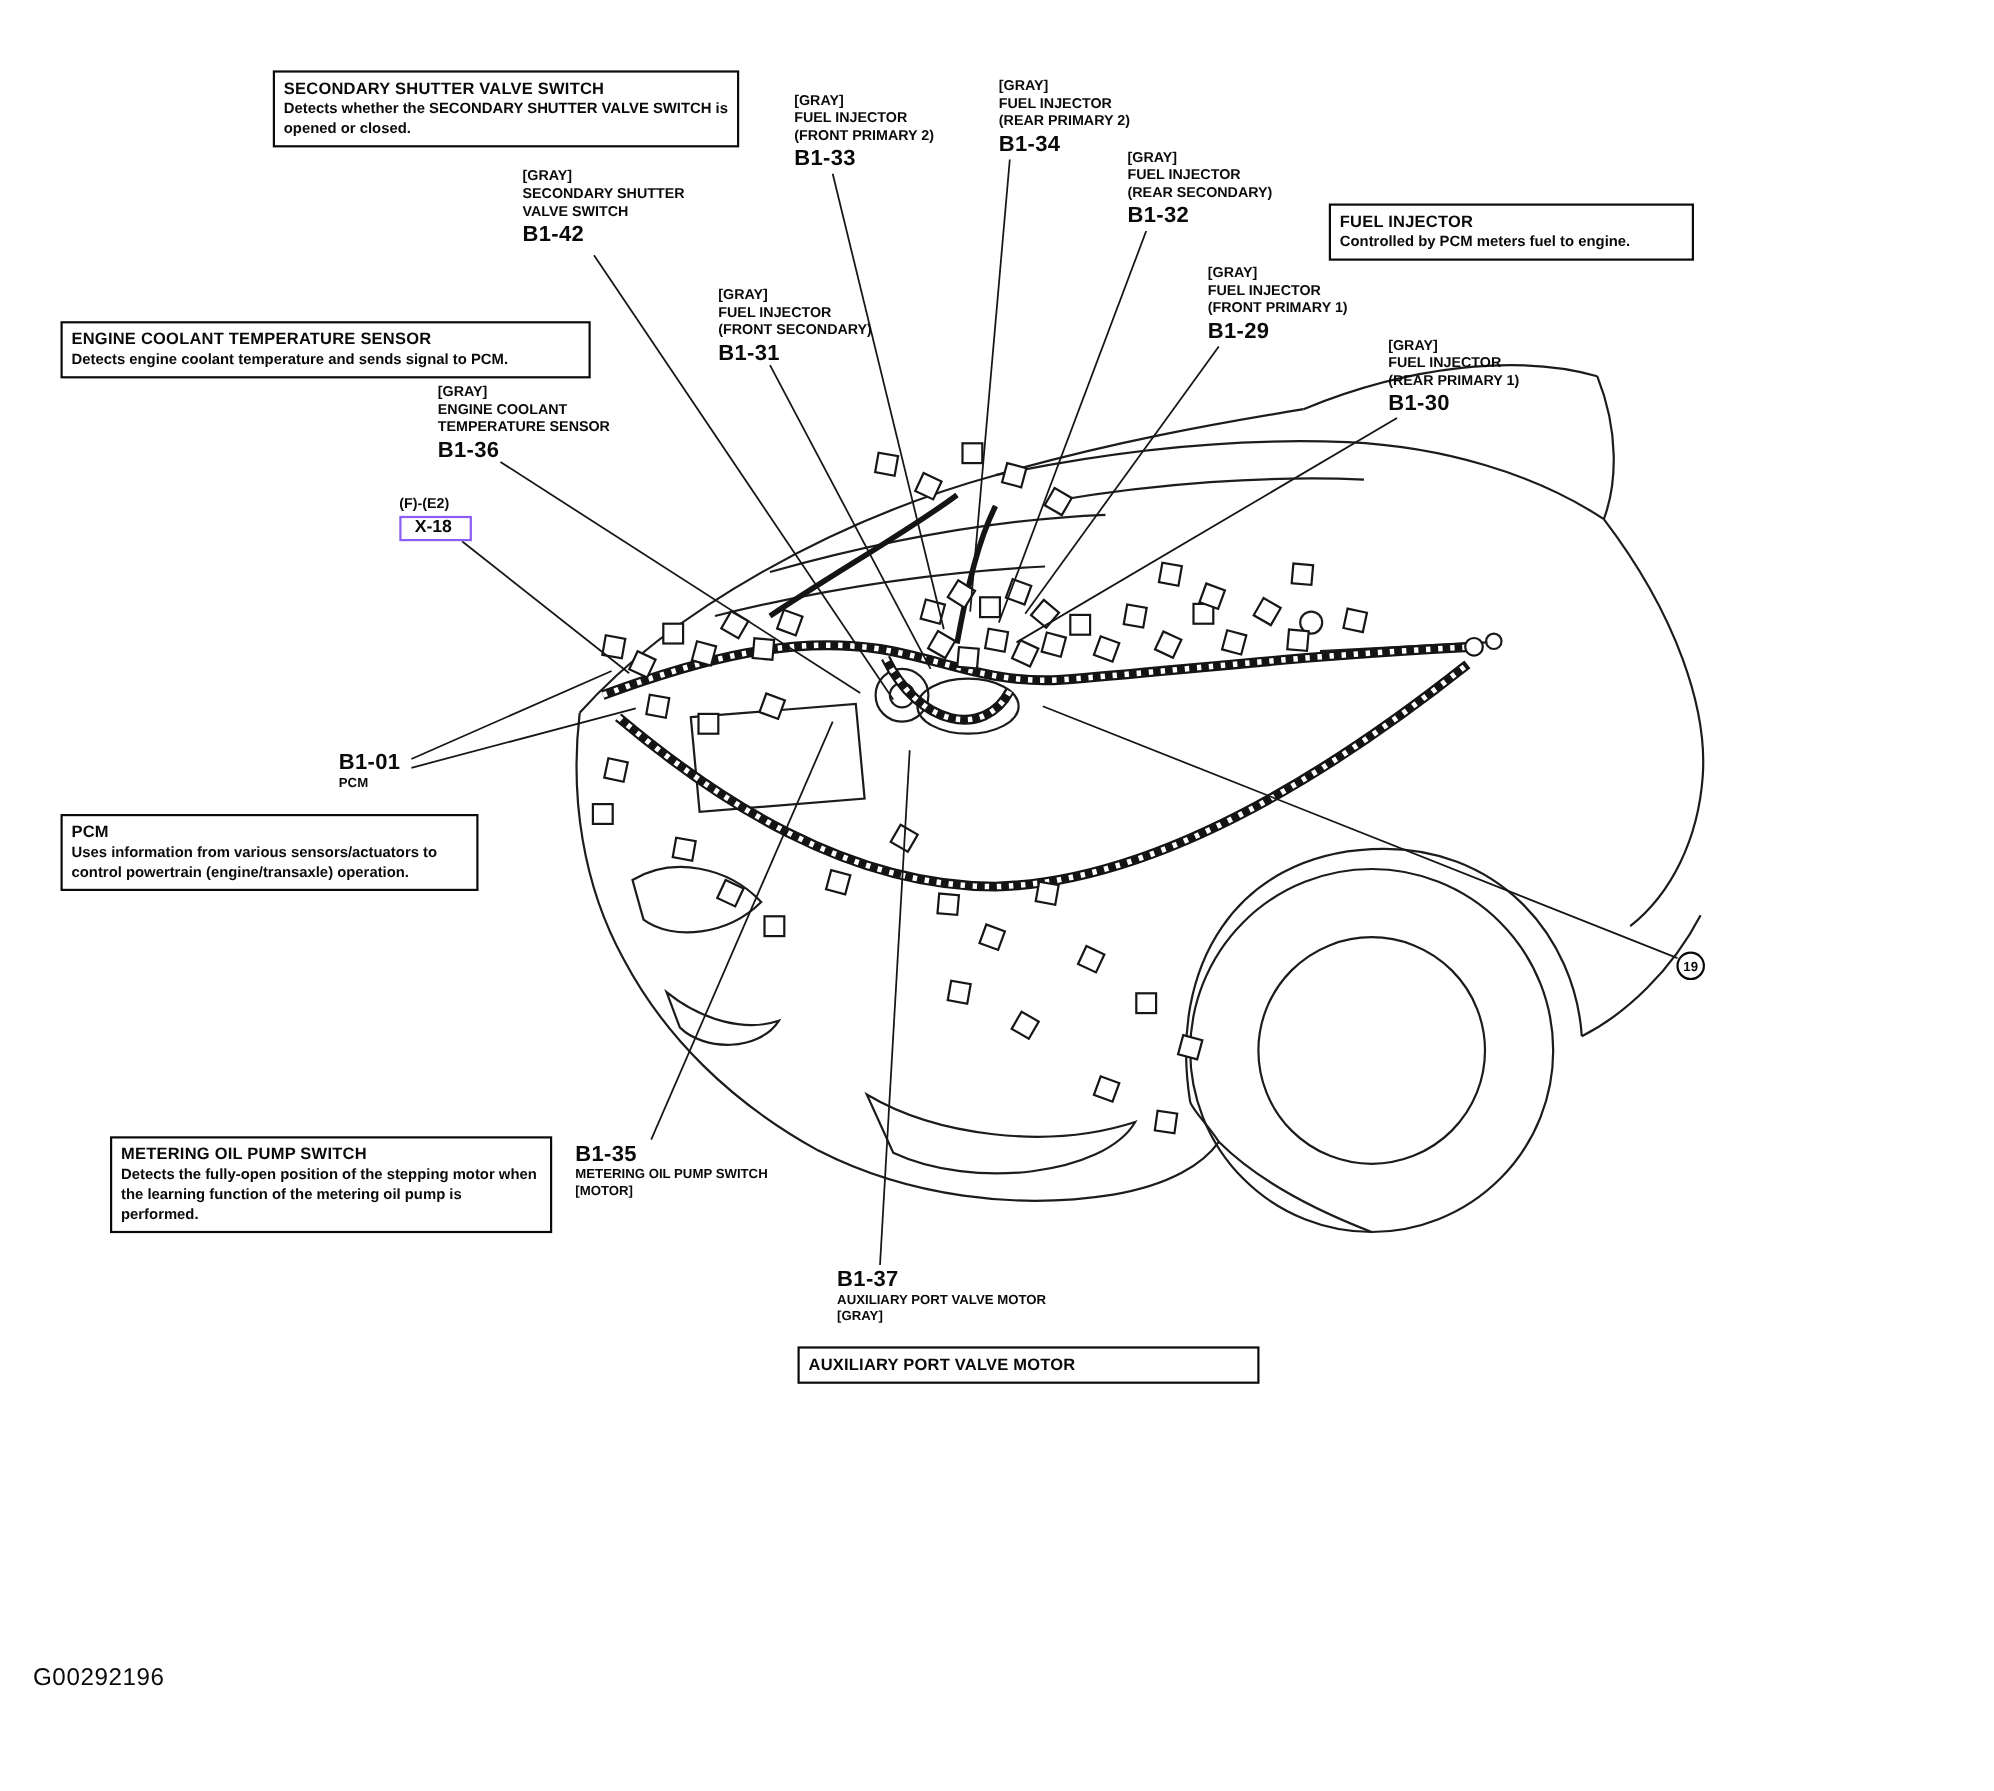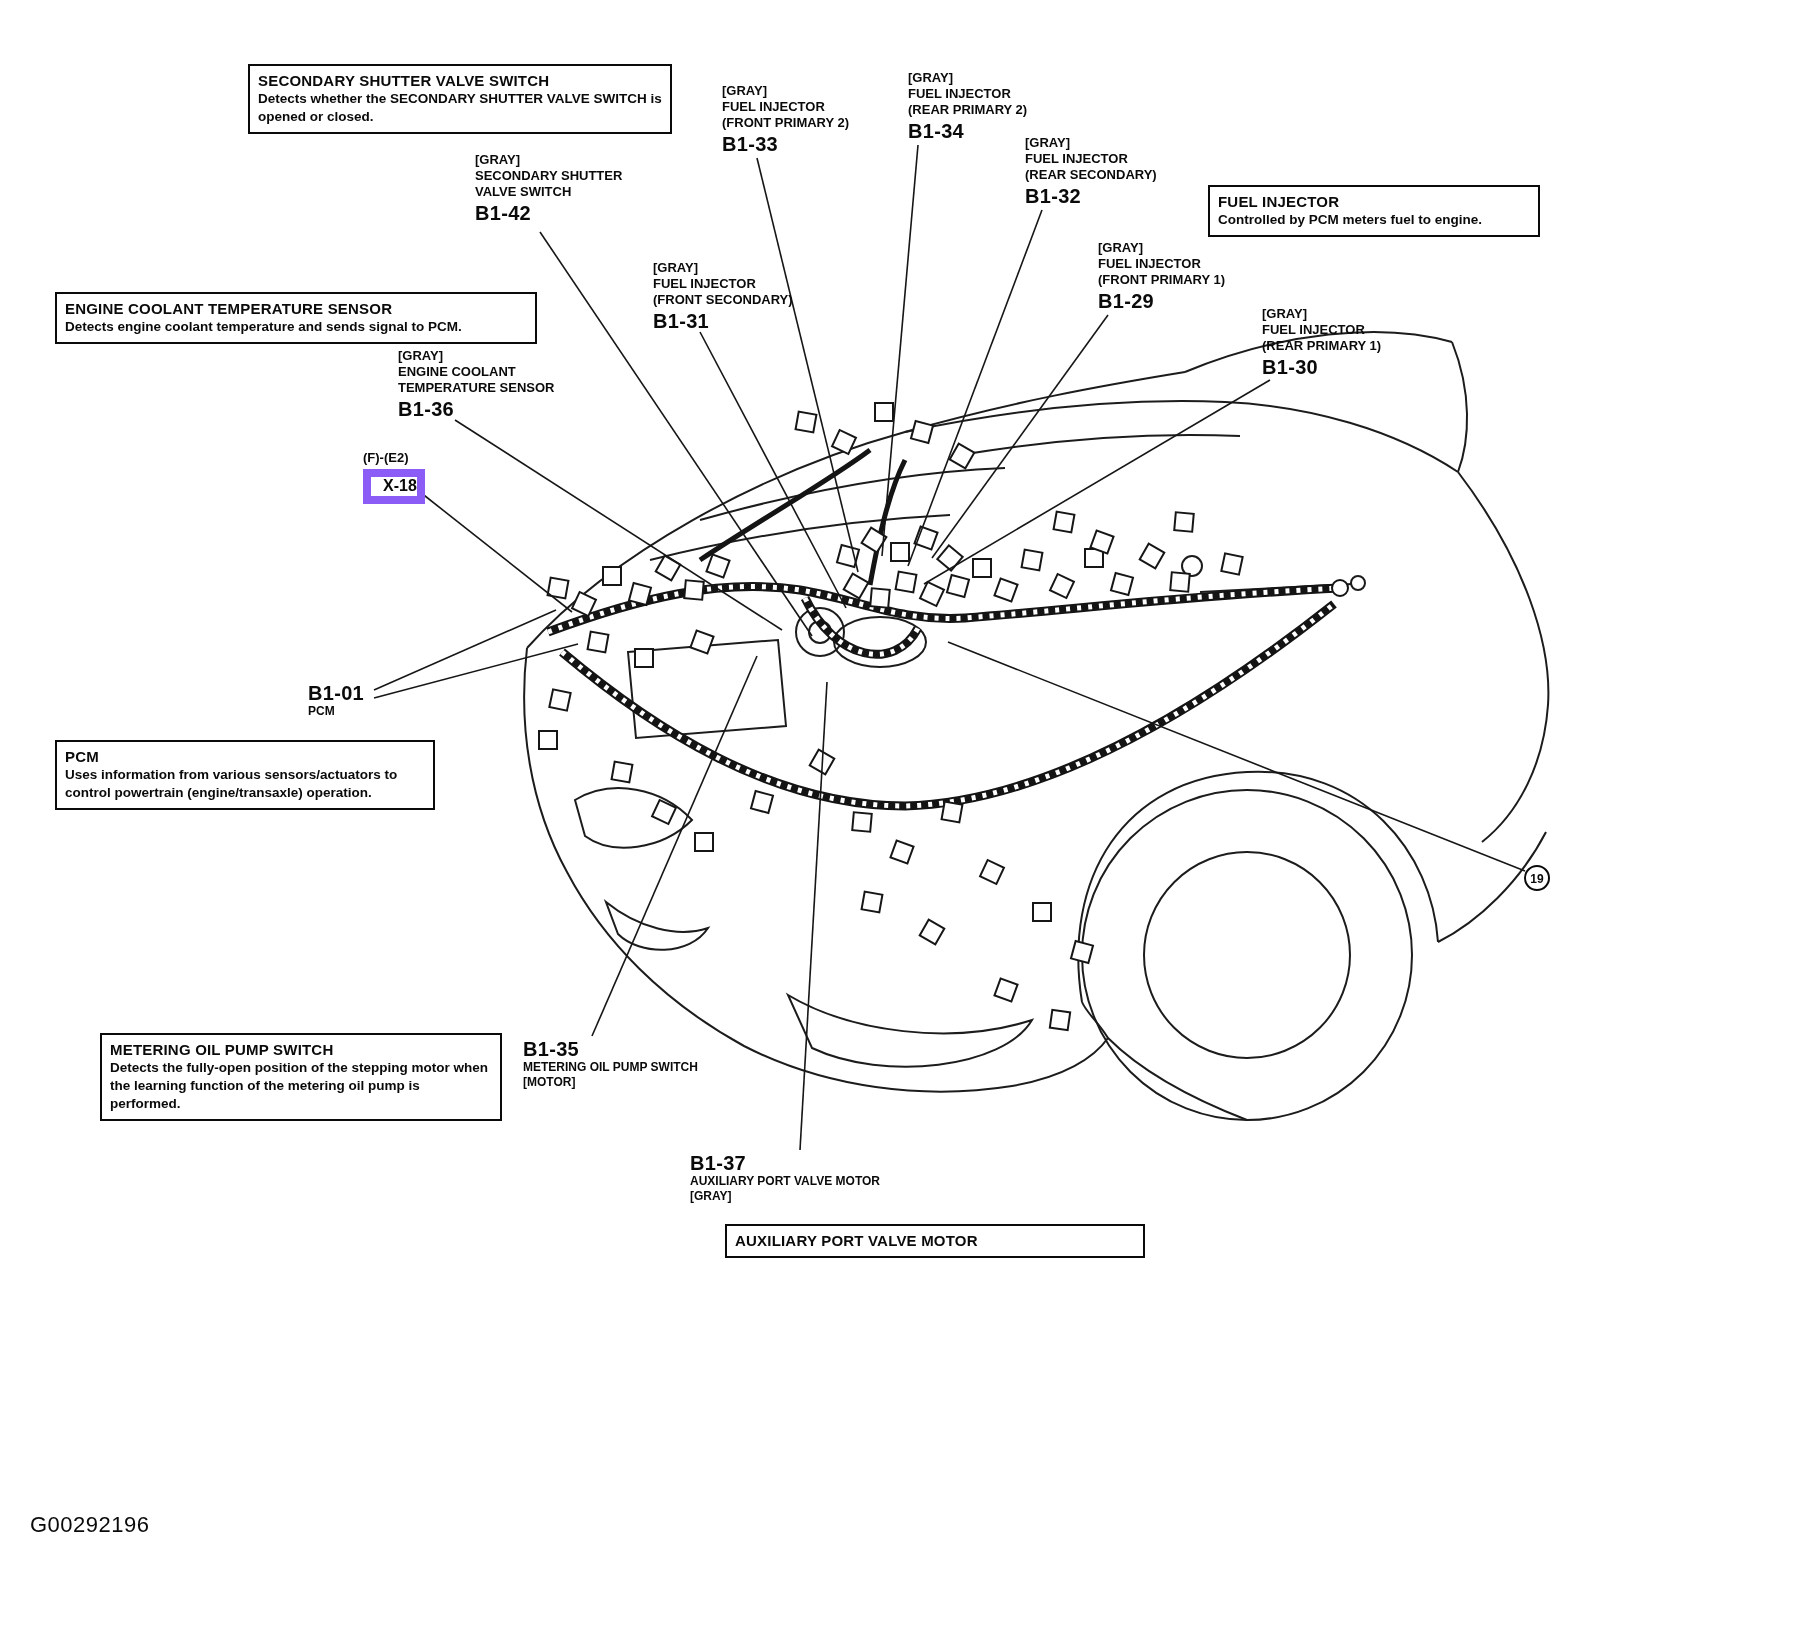--- a/index.html
+++ b/index.html
@@ -12,21 +12,21 @@
     position:absolute;border:2px solid #0a0a0a;background:#fff;
     padding:5px 8px 6px 8px;line-height:19px;z-index:3;
   }
   .callout .title{font-weight:bold;font-size:15px;letter-spacing:.2px;}
   .callout .body{font-weight:bold;font-size:13.5px;line-height:18px;}
   .conn-label{position:absolute;font-size:13px;font-weight:bold;line-height:16px;z-index:3;background:transparent;}
   .conn-label .tag{display:block;}
   .conn-label .nm{display:block;}
   .conn-label .code{display:block;font-size:20px;line-height:22px;margin-top:2px;letter-spacing:.3px;}
   .conn-label .sub{display:block;font-size:12px;line-height:15px;}
-  .x18-box{display:inline-block;border:8px solid #8b5cf6;padding:1px 0 2px 12px;font-size:16px;margin-top:3px;background:#fff;}
+  .x18-box{display:inline-block;border:2px solid #8b5cf6;padding:1px 16px 2px 12px;font-size:16px;margin-top:3px;background:#fff;}
   .figure-id{position:absolute;left:30px;top:1512px;font-size:22px;font-weight:normal;letter-spacing:.5px;z-index:3;}
 </style>
 </head>
 <body>
 
 <div class="canvas">
 
   <svg class="art" width="1813" height="1628" viewBox="0 0 1813 1628">
 
     <g stroke="#1c1c1c" fill="none" stroke-width="2">
@@ -248,21 +248,21 @@
     <span class="code" style="margin-top:0;">B1-01</span>
     <span class="sub">PCM</span>
   </div>
 
   <div class="conn-label" style="left:523px;top:1038px;">
     <span class="code" style="margin-top:0;">B1-35</span>
     <span class="sub">METERING OIL PUMP SWITCH</span>
     <span class="sub">[MOTOR]</span>
   </div>
 
-  <div class="conn-label" style="left:690px;top:1152px;">
+  <div class="conn-label" style="left:761px;top:1152px;">
     <span class="code" style="margin-top:0;">B1-37</span>
     <span class="sub">AUXILIARY PORT VALVE MOTOR</span>
     <span class="sub">[GRAY]</span>
   </div>
 
   <div class="figure-id">G00292196</div>
 
 </div>
 
 </body></html>

